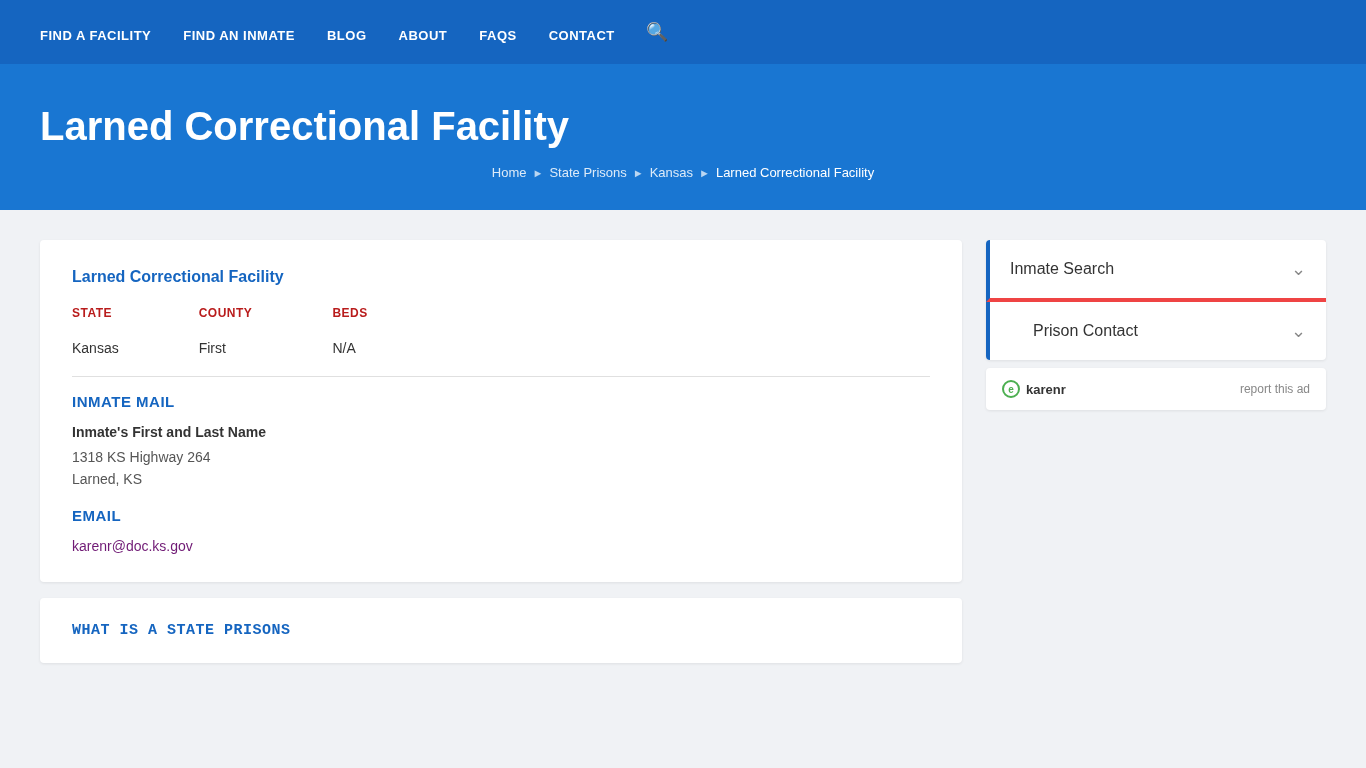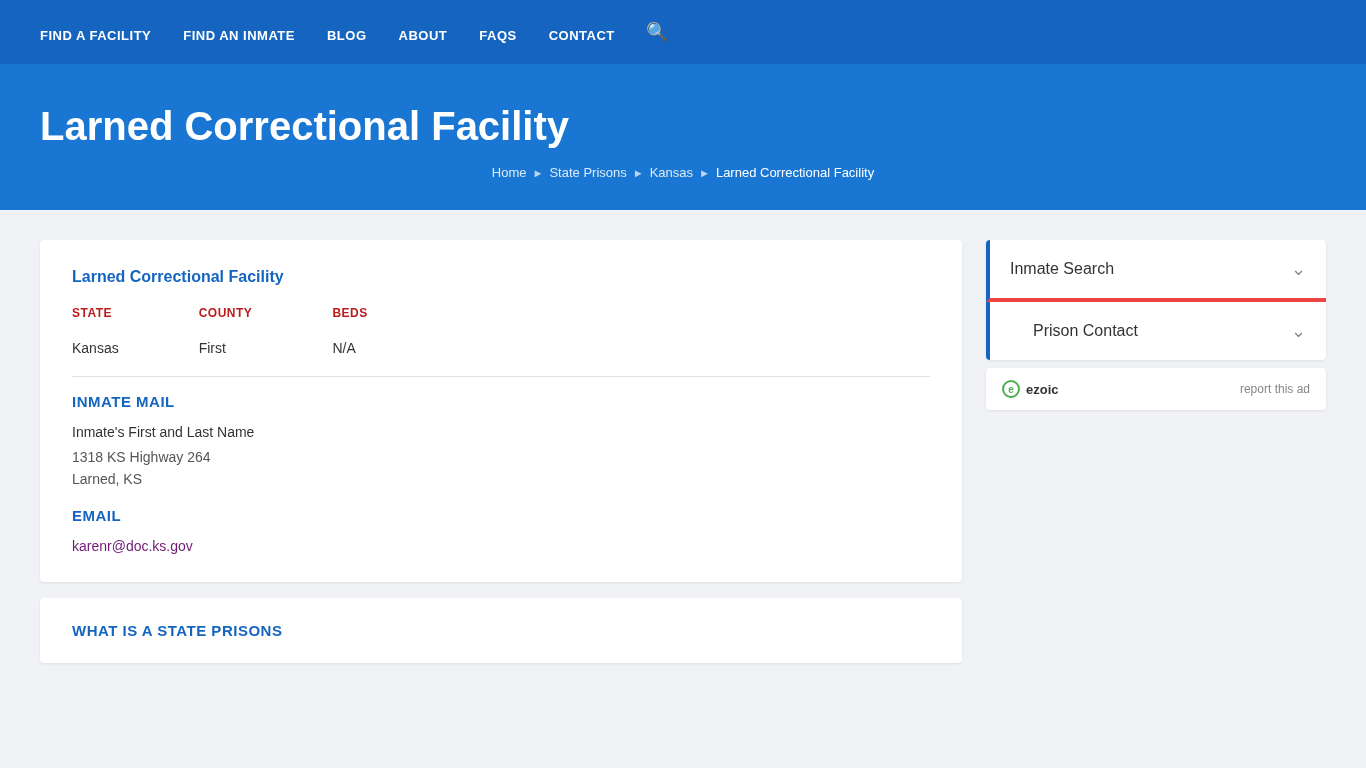--- a/index.html
+++ b/index.html
@@ -137,21 +137,21 @@
       color: #1565c0;
       font-size: 15px;
       font-weight: 700;
       margin-bottom: 14px;
       text-transform: uppercase;
       letter-spacing: 0.5px;
     }
 
     .inmate-name {
       font-size: 14px;
-      font-weight: 400;
+      font-weight: 700;
       color: #333;
       margin-bottom: 6px;
     }
 
     .address-line {
       font-size: 14px;
       color: #555;
       line-height: 1.6;
     }
 
@@ -248,20 +248,21 @@
       cursor: pointer;
       text-align: center;
     }
 
     .what-is-title {
       color: #1565c0;
       font-size: 15px;
       font-weight: 700;
       text-transform: uppercase;
       letter-spacing: 0.5px;
+      font-family: Liberation Mono, monospace;
     }
   </style>
 </head>
 <body>
 
 <header class="header">
   <nav class="nav">
     <a>FIND A FACILITY</a>
     <a>FIND AN INMATE</a>
     <a>BLOG</a>
@@ -338,20 +339,20 @@
 
       <div class="sidebar-item sidebar-item-prison">
         <span class="sidebar-item-label">Prison Contact</span>
         <span class="chevron-down">⌄</span>
       </div>
     </div>
 
     <div class="ad-area">
       <div class="ezoic-logo">
         <span class="ezoic-badge">e</span>
-        <span>ezoic</span>
+        <span>karenr</span>
       </div>
       <span class="report-ad">report this ad</span>
     </div>
 
   </div>
 
 </div>
 
 </body></html>

